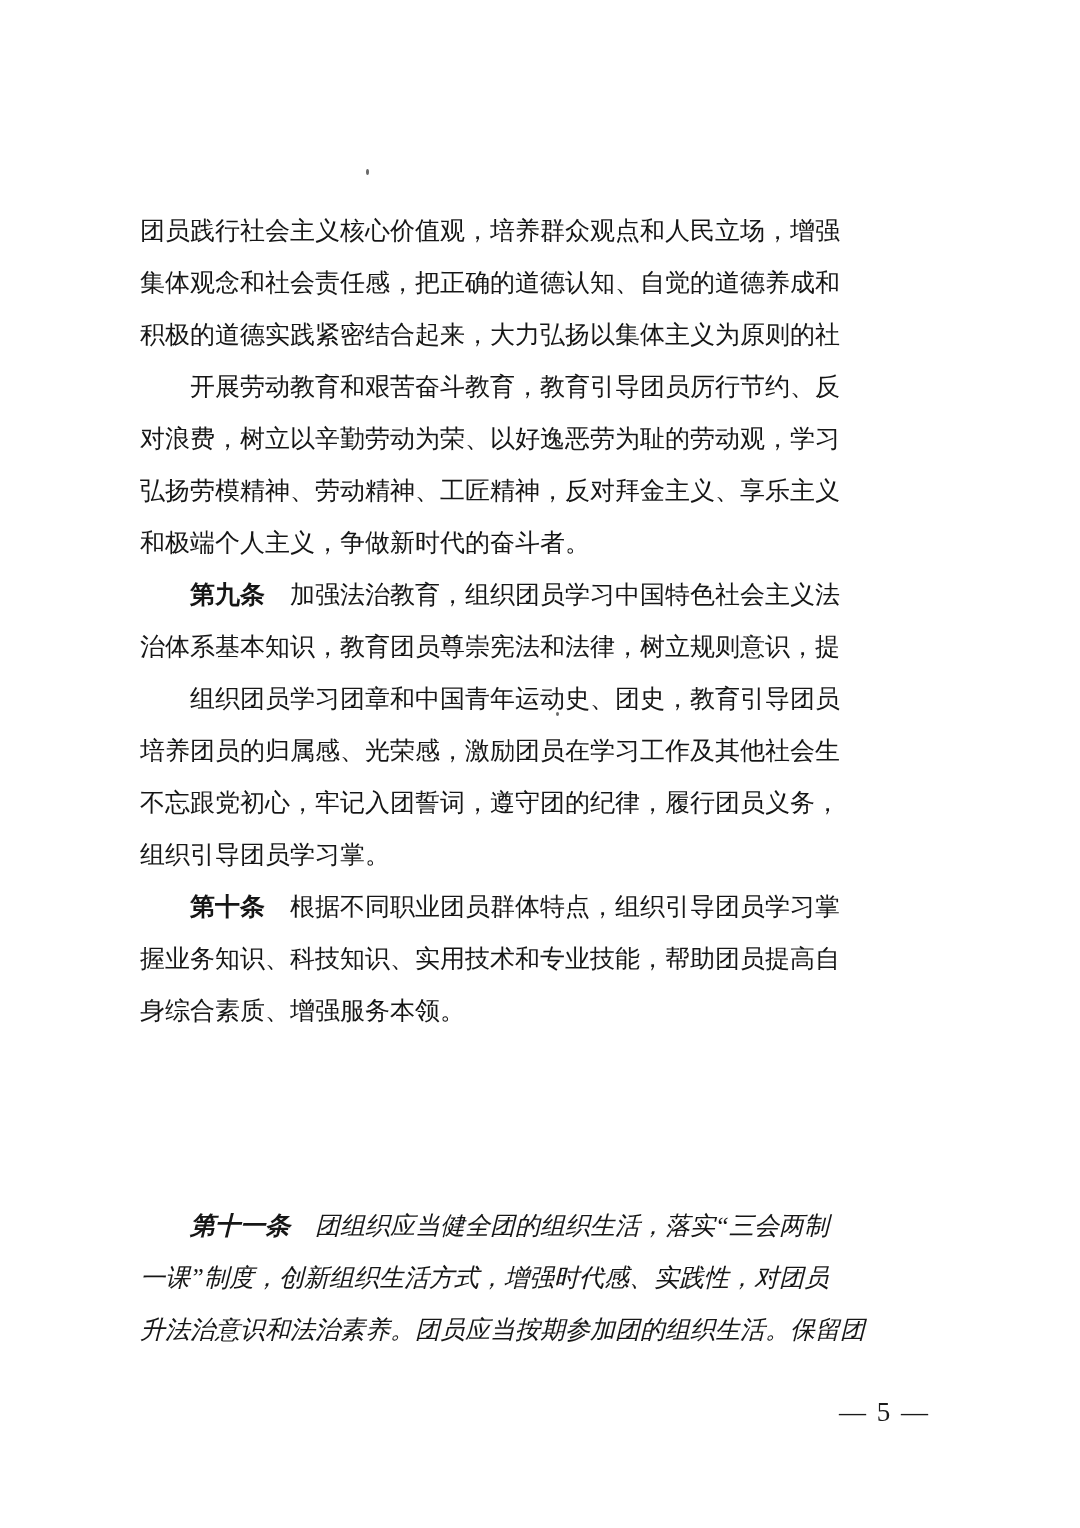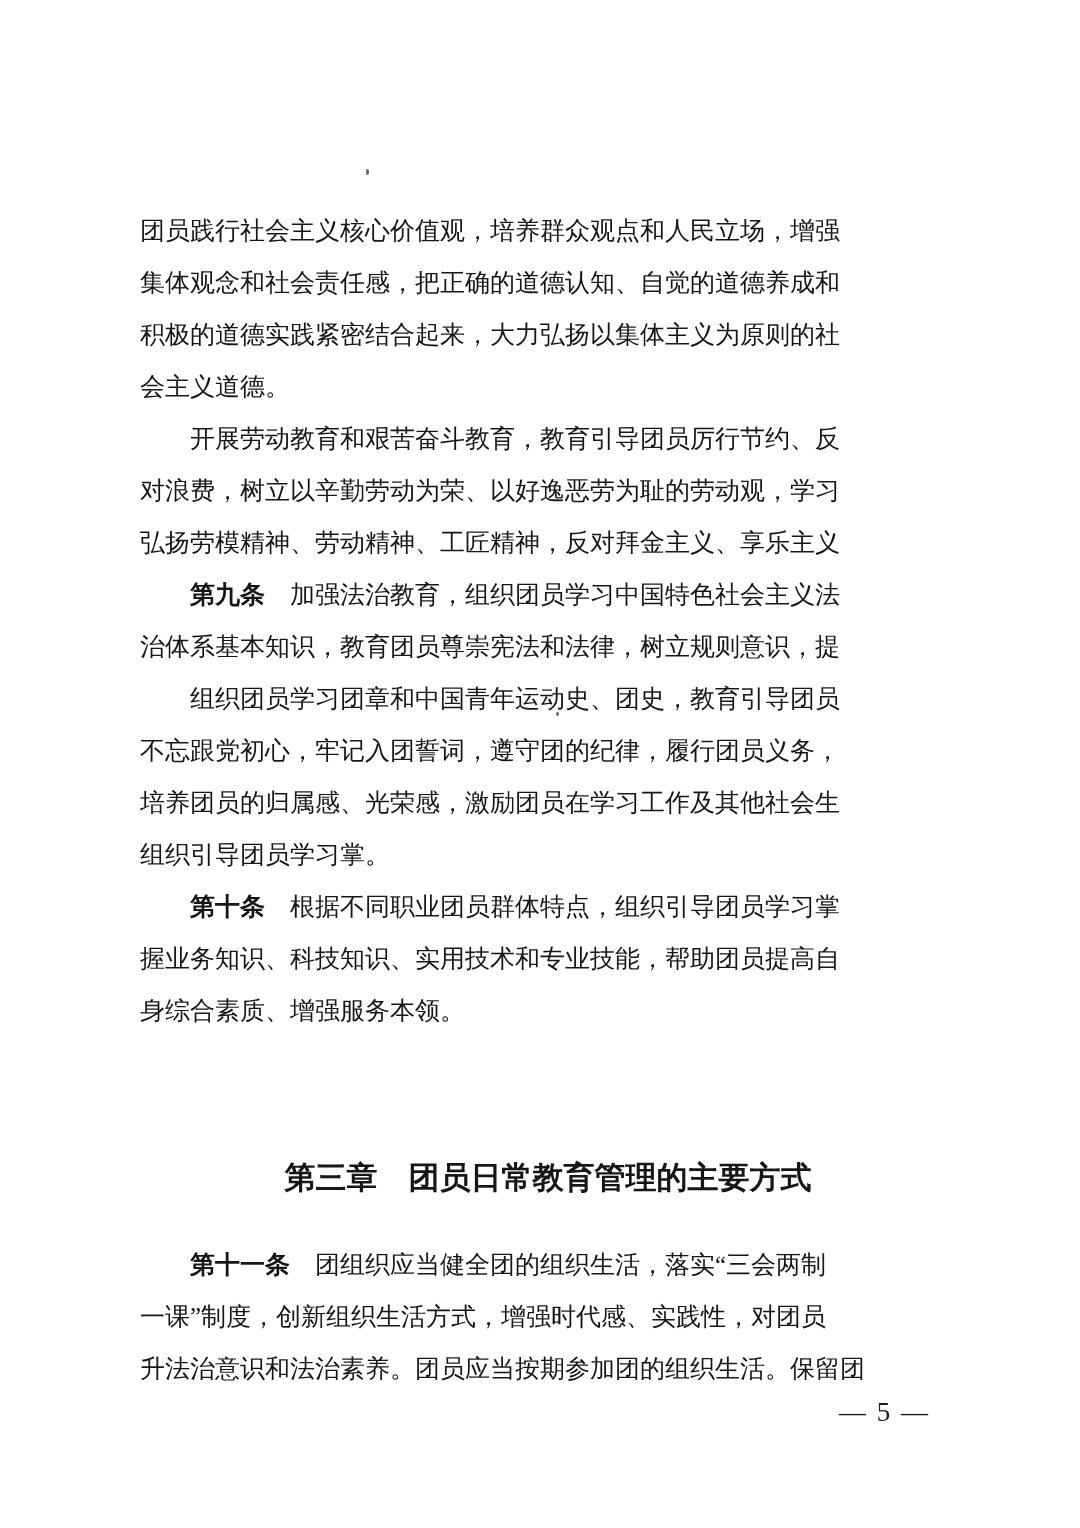--- a/index.html
+++ b/index.html
@@ -46,22 +46,23 @@
     text-align: center;
     font-size: 31px;
     line-height: 56px;
     font-weight: bold;
     font-family: "Liberation Sans", "DejaVu Sans", sans-serif;
     white-space: nowrap;
   }
   .body-text-2 {
     position: absolute;
     left: 140px;
-    top: 1238px;
+    top: 1199px;
     width: 816px;
+    font-style: italic;
   }
   .footer {
     position: absolute;
     top: 1392px;
     right: 150px;
     font-size: 27px;
     line-height: 40px;
     letter-spacing: 2px;
     color: #1a1a1a;
   }
@@ -78,36 +79,35 @@
 
 <div class="page">
 
   <span class="artifact-dot dot-1"></span>
   <span class="artifact-dot dot-2"></span>
 
   <div class="body-text">
     <div class="line"><span class="article-label"></span><span>团员践行社会主义核心价值观，培养群众观点和人民立场，增强</span></div>
     <div class="line"><span class="article-label"></span><span>集体观念和社会责任感，把正确的道德认知、自觉的道德养成和</span></div>
     <div class="line"><span class="article-label"></span><span>积极的道德实践紧密结合起来，大力弘扬以集体主义为原则的社</span></div>
-    <div class="line"><span class="article-label"></span><span>会主义道德。</span></div>
     <div class="line"><span class="article-label"></span><span>　　开展劳动教育和艰苦奋斗教育，教育引导团员厉行节约、反</span></div>
     <div class="line"><span class="article-label"></span><span>对浪费，树立以辛勤劳动为荣、以好逸恶劳为耻的劳动观，学习</span></div>
     <div class="line"><span class="article-label"></span><span>弘扬劳模精神、劳动精神、工匠精神，反对拜金主义、享乐主义</span></div>
+    <div class="line"><span class="article-label"></span><span>和极端个人主义，争做新时代的奋斗者。</span></div>
     <div class="line"><span class="article-label">　　第九条</span><span>　加强法治教育，组织团员学习中国特色社会主义法</span></div>
     <div class="line"><span class="article-label"></span><span>治体系基本知识，教育团员尊崇宪法和法律，树立规则意识，提</span></div>
     <div class="line"><span class="article-label"></span><span>　　组织团员学习团章和中国青年运动史、团史，教育引导团员</span></div>
+    <div class="line"><span class="article-label"></span><span>培养团员的归属感、光荣感，激励团员在学习工作及其他社会生</span></div>
     <div class="line"><span class="article-label"></span><span>不忘跟党初心，牢记入团誓词，遵守团的纪律，履行团员义务，</span></div>
-    <div class="line"><span class="article-label"></span><span>培养团员的归属感、光荣感，激励团员在学习工作及其他社会生</span></div>
     <div class="line"><span class="article-label"></span><span>组织引导团员学习掌。</span></div>
     <div class="line"><span class="article-label">　　第十条</span><span>　根据不同职业团员群体特点，组织引导团员学习掌</span></div>
     <div class="line"><span class="article-label"></span><span>握业务知识、科技知识、实用技术和专业技能，帮助团员提高自</span></div>
     <div class="line"><span class="article-label"></span><span>身综合素质、增强服务本领。</span></div>
   </div>
 
-  <div class="chapter-heading">第三章　团员日常教育管理的主要方式</div>
 
   <div class="body-text-2">
     <div class="line"><span class="article-label">　　第十一条</span><span>　团组织应当健全团的组织生活，落实“三会两制</span></div>
     <div class="line"><span class="article-label"></span><span>一课”制度，创新组织生活方式，增强时代感、实践性，对团员</span></div>
     <div class="line"><span class="article-label"></span><span>升法治意识和法治素养。团员应当按期参加团的组织生活。保留团</span></div>
   </div>
 
   <div class="footer">— 5 —</div>
 
 </div>

